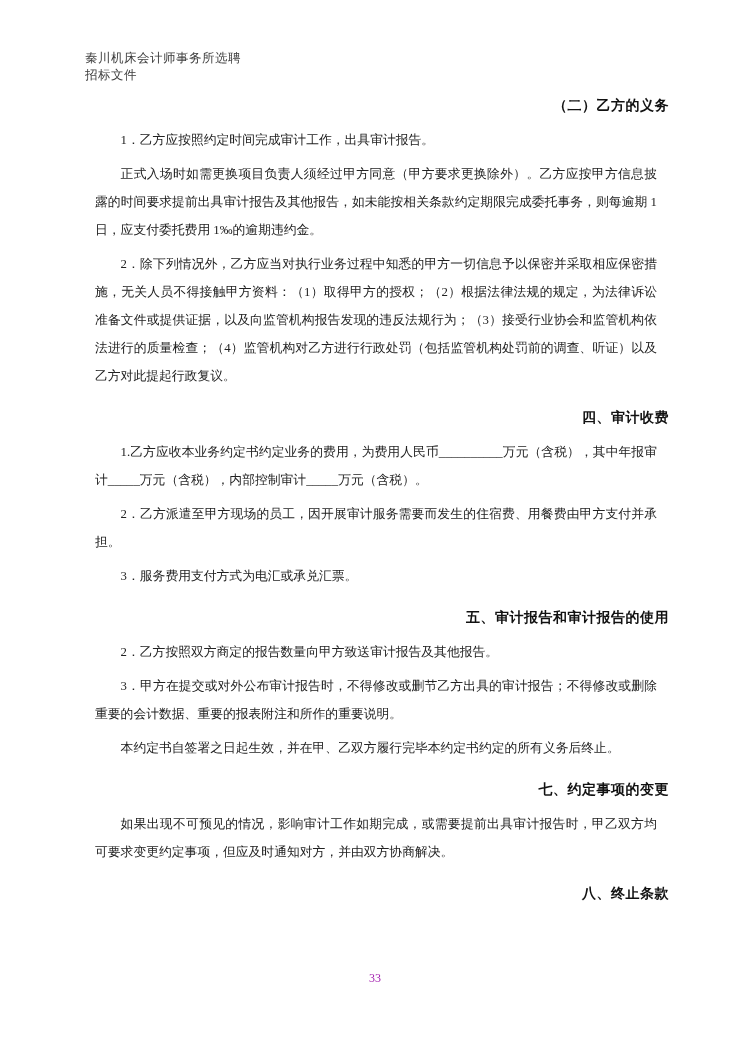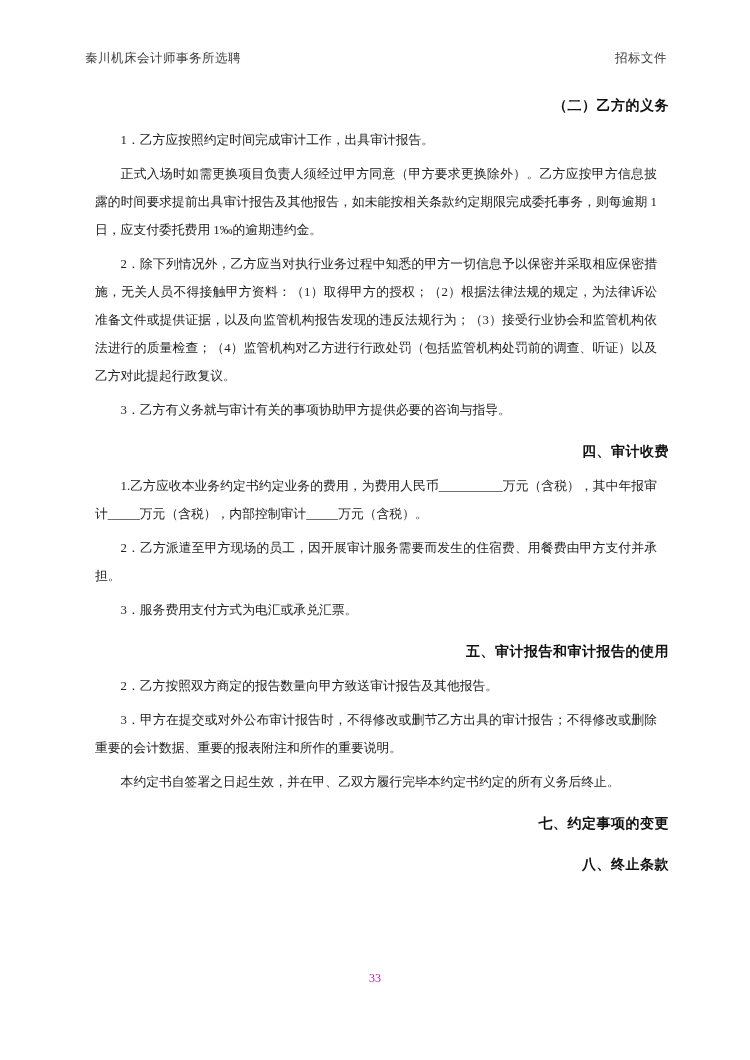--- a/index.html
+++ b/index.html
@@ -16,20 +16,21 @@
     position: absolute;
     top: 50px;
     left: 85px;
     right: 83px;
     display: flex;
     justify-content: space-between;
     align-items: baseline;
     font-size: 12.5px;
     color: #3d3d3d;
     letter-spacing: 0.5px;
+    flex-direction: column;
   }
   .document-body {
     position: absolute;
     top: 78px;
     left: 83px;
     width: 586px;
   }
   .para {
     font-size: 12.8px;
     line-height: 28px;
@@ -65,28 +66,28 @@
 <div class="page-header">
   <span>秦川机床会计师事务所选聘</span>
   <span>招标文件</span>
 </div>
 
 <div class="document-body">
   <p class="heading">（二）乙方的义务</p>
   <p class="para">1．乙方应按照约定时间完成审计工作，出具审计报告。</p>
   <p class="para">正式入场时如需更换项目负责人须经过甲方同意（甲方要求更换除外）。乙方应按甲方信息披露的时间要求提前出具审计报告及其他报告，如未能按相关条款约定期限完成委托事务，则每逾期 1 日，应支付委托费用 1‰的逾期违约金。</p>
   <p class="para">2．除下列情况外，乙方应当对执行业务过程中知悉的甲方一切信息予以保密并采取相应保密措施，无关人员不得接触甲方资料：（1）取得甲方的授权；（2）根据法律法规的规定，为法律诉讼准备文件或提供证据，以及向监管机构报告发现的违反法规行为；（3）接受行业协会和监管机构依法进行的质量检查；（4）监管机构对乙方进行行政处罚（包括监管机构处罚前的调查、听证）以及乙方对此提起行政复议。</p>
-  <p class="para">3．乙方有义务就与审计有关的事项协助甲方提供必要的咨询与指导。</p>
   <p class="heading">四、审计收费</p>
   <p class="para">1.乙方应收本业务约定书约定业务的费用，为费用人民币__________万元（含税），其中年报审计_____万元（含税），内部控制审计_____万元（含税）。</p>
   <p class="para">2．乙方派遣至甲方现场的员工，因开展审计服务需要而发生的住宿费、用餐费由甲方支付并承担。</p>
   <p class="para">3．服务费用支付方式为电汇或承兑汇票。</p>
   <p class="heading">五、审计报告和审计报告的使用</p>
   <p class="para">2．乙方按照双方商定的报告数量向甲方致送审计报告及其他报告。</p>
   <p class="para">3．甲方在提交或对外公布审计报告时，不得修改或删节乙方出具的审计报告；不得修改或删除重要的会计数据、重要的报表附注和所作的重要说明。</p>
   <p class="para">本约定书自签署之日起生效，并在甲、乙双方履行完毕本约定书约定的所有义务后终止。</p>
   <p class="heading">七、约定事项的变更</p>
+  <p class="para">如果出现不可预见的情况，影响审计工作如期完成，或需要提前出具审计报告时，甲乙双方均可要求变更约定事项，但应及时通知对方，并由双方协商解决。</p>
   <p class="heading">八、终止条款</p>
 </div>
 
 <div class="page-footer">
   <span>33</span>
 </div>
 
 </body></html>

